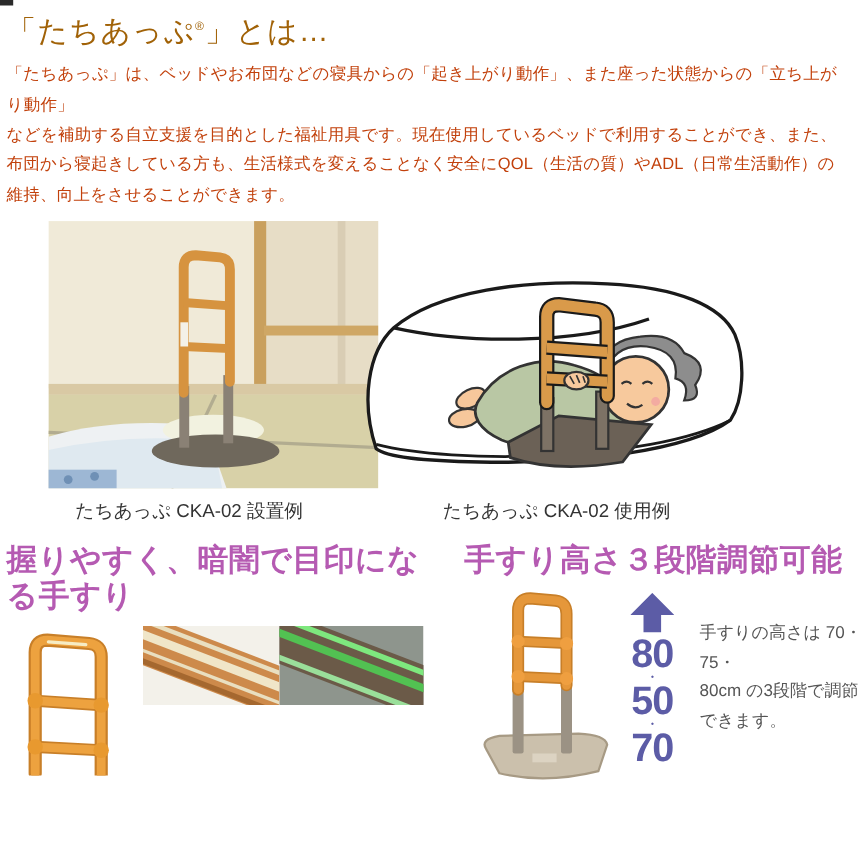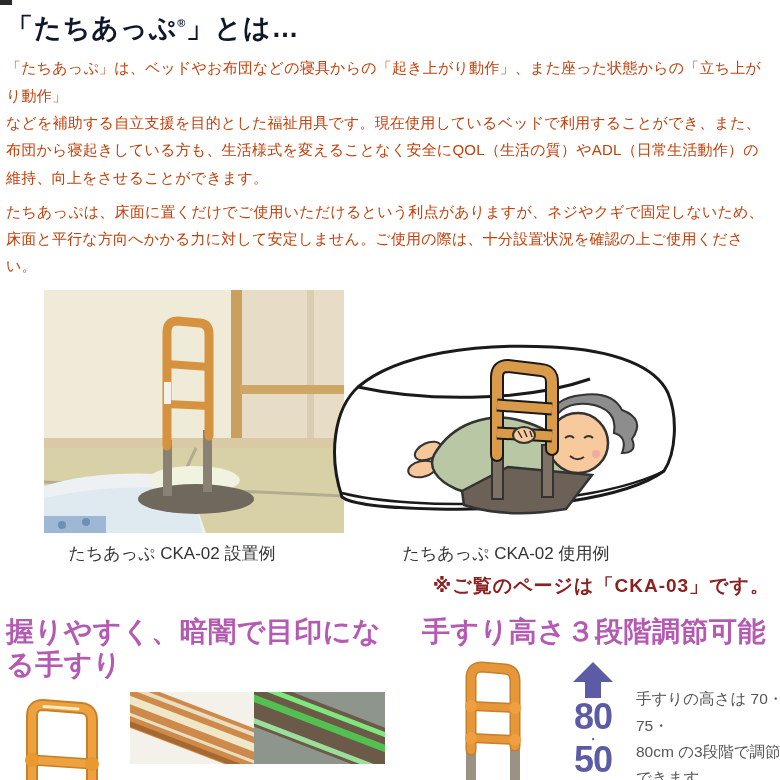--- a/index.html
+++ b/index.html
@@ -3,21 +3,21 @@
 <meta charset="utf-8">
 <style>
   html,body{margin:0;padding:0;background:#fff;}
   .page{
     position:relative;width:780px;height:780px;overflow:hidden;
     box-sizing:border-box;padding:6px 6px 0 6px;background:#fff;
     font-family:"Liberation Sans","DejaVu Sans",sans-serif;color:#333;
   }
   .corner-mark{position:absolute;left:0;top:0;width:12px;height:5px;background:#2a2a2a;}
   .page-title{
-    margin:6px 0 10px 0;font-size:27px;font-weight:bold;color:#0f172a;
+    margin:6px 0 10px 0;font-size:27px;font-weight:normal;color:#a16207;
     letter-spacing:1px;line-height:1.2;
   }
   .page-title sup{font-size:11px;vertical-align:super;}
   .intro p{
     margin:0 0 7px 0;font-size:15px;line-height:1.82;color:#c2410c;
     white-space:pre-line;letter-spacing:0.2px;
   }
   .figures{display:flex;margin-top:10px;align-items:flex-end;}
   .fig{display:flex;flex-direction:column;}
   .fig-left{margin-left:38px;width:256px;}
@@ -65,22 +65,20 @@
 
   <div class="corner-mark"></div>
 
   <h1 class="page-title"><span>「たちあっぷ</span><sup>®</sup><span>」とは…</span></h1>
 
   <div class="intro">
     <p>「たちあっぷ」は、ベッドやお布団などの寝具からの「起き上がり動作」、また座った状態からの「立ち上がり動作」
 などを補助する自立支援を目的とした福祉用具です。現在使用しているベッドで利用することができ、また、
 布団から寝起きしている方も、生活様式を変えることなく安全にQOL（生活の質）やADL（日常生活動作）の
 維持、向上をさせることができます。</p>
-    <p>たちあっぷは、床面に置くだけでご使用いただけるという利点がありますが、ネジやクギで固定しないため、
-床面と平行な方向へかかる力に対して安定しません。ご使用の際は、十分設置状況を確認の上ご使用ください。</p>
   </div>
 
   <div class="figures">
 
     <div class="fig fig-left">
       <svg width="300" height="243" viewBox="0 0 300 243">
 
         <rect x="0" y="0" width="300" height="152" fill="#f0ead8"></rect>
         <polygon points="196,0 300,0 300,152 196,152" fill="#e7ddc6"></polygon>
         <rect x="187" y="0" width="11" height="152" fill="#c9a05e"></rect>
@@ -142,21 +140,20 @@
         <line x1="171" y1="128" x2="226" y2="131" stroke="#1a1a1a" stroke-width="13"></line>
         <line x1="171" y1="128" x2="226" y2="131" stroke="#d99a4a" stroke-width="9"></line>
 
         <ellipse cx="198" cy="130" rx="11" ry="8" fill="#f7c99d" stroke="#333" stroke-width="2"></ellipse>
         <path d="M192,126 l4,7 M198,125 l3,7 M204,126 l2,6" stroke="#333" stroke-width="1.5"></path>
       </svg>
       <div class="fig-caption">たちあっぷ CKA-02 使用例</div>
     </div>
   </div>
 
-  <div class="page-note">※ご覧のページは「CKA-03」です。</div>
 
   <div class="features">
 
     <div class="feat-left">
       <h2 class="feat-heading">握りやすく、暗闇で目印になる手すり</h2>
       <div class="grip-media">
         <svg class="grip-rail-icon" width="104" height="136" viewBox="0 0 104 136">
           <g fill="none" stroke-linecap="round">
             <path d="M18,134 L18,24 Q18,13 29,13 L67,16 Q78,17 78,28 L78,136" stroke="#c87f28" stroke-width="12"></path>
             <path d="M18,68 L78,72" stroke="#c87f28" stroke-width="11"></path>

